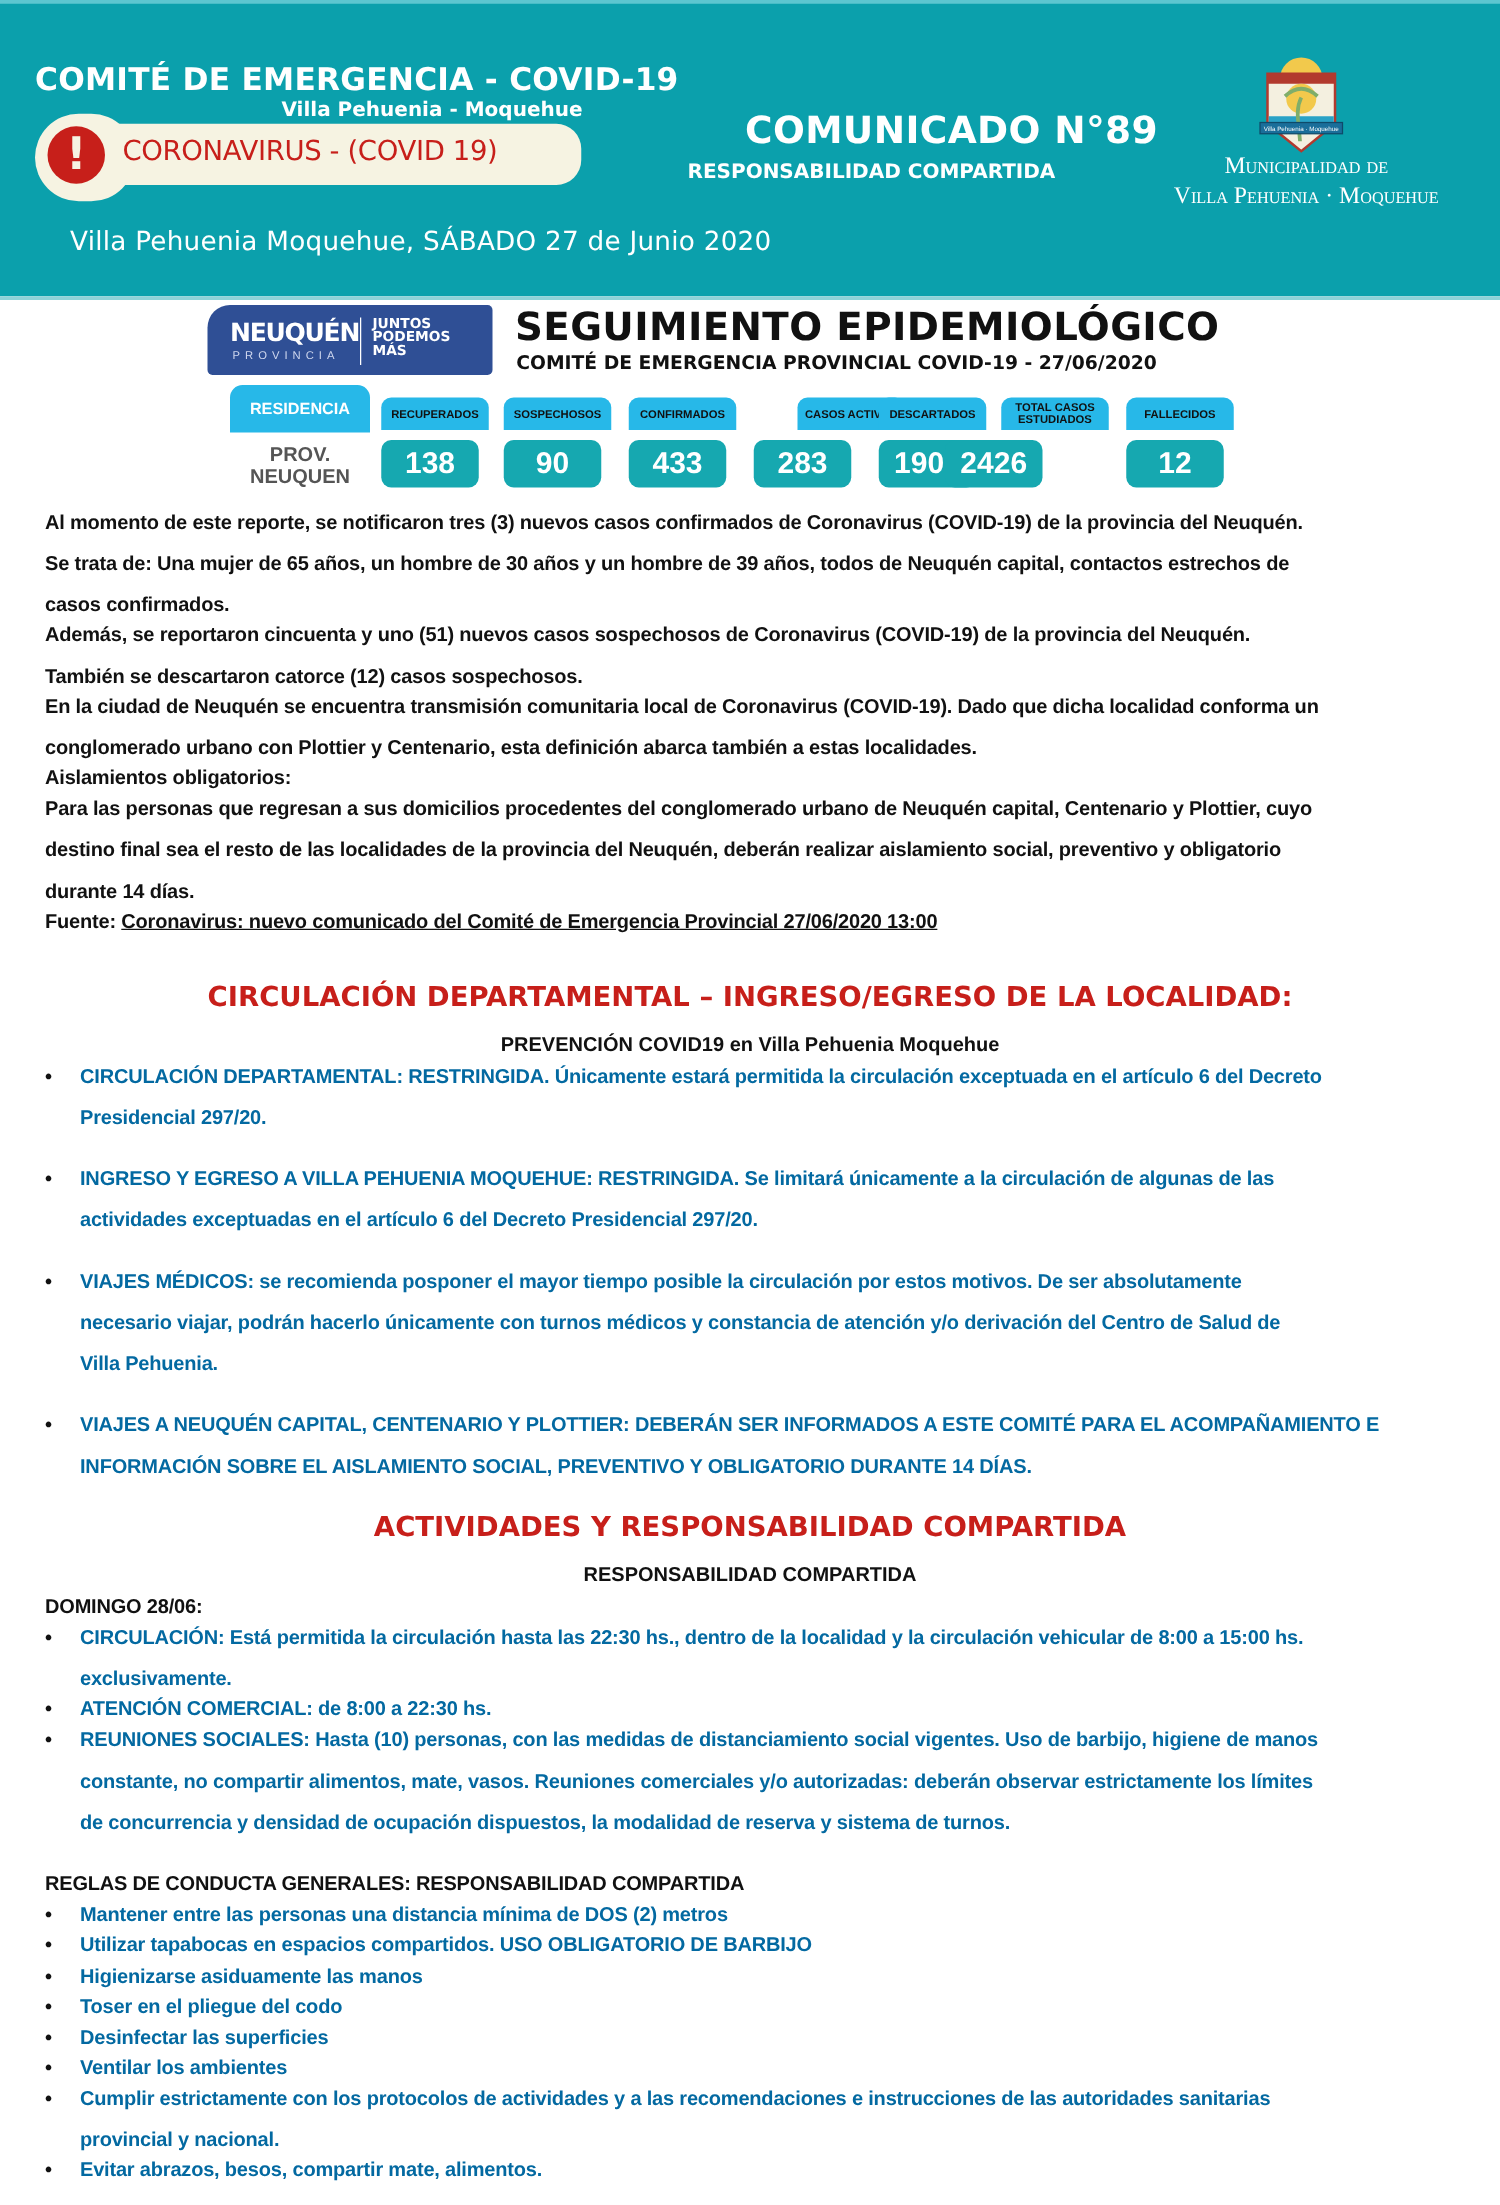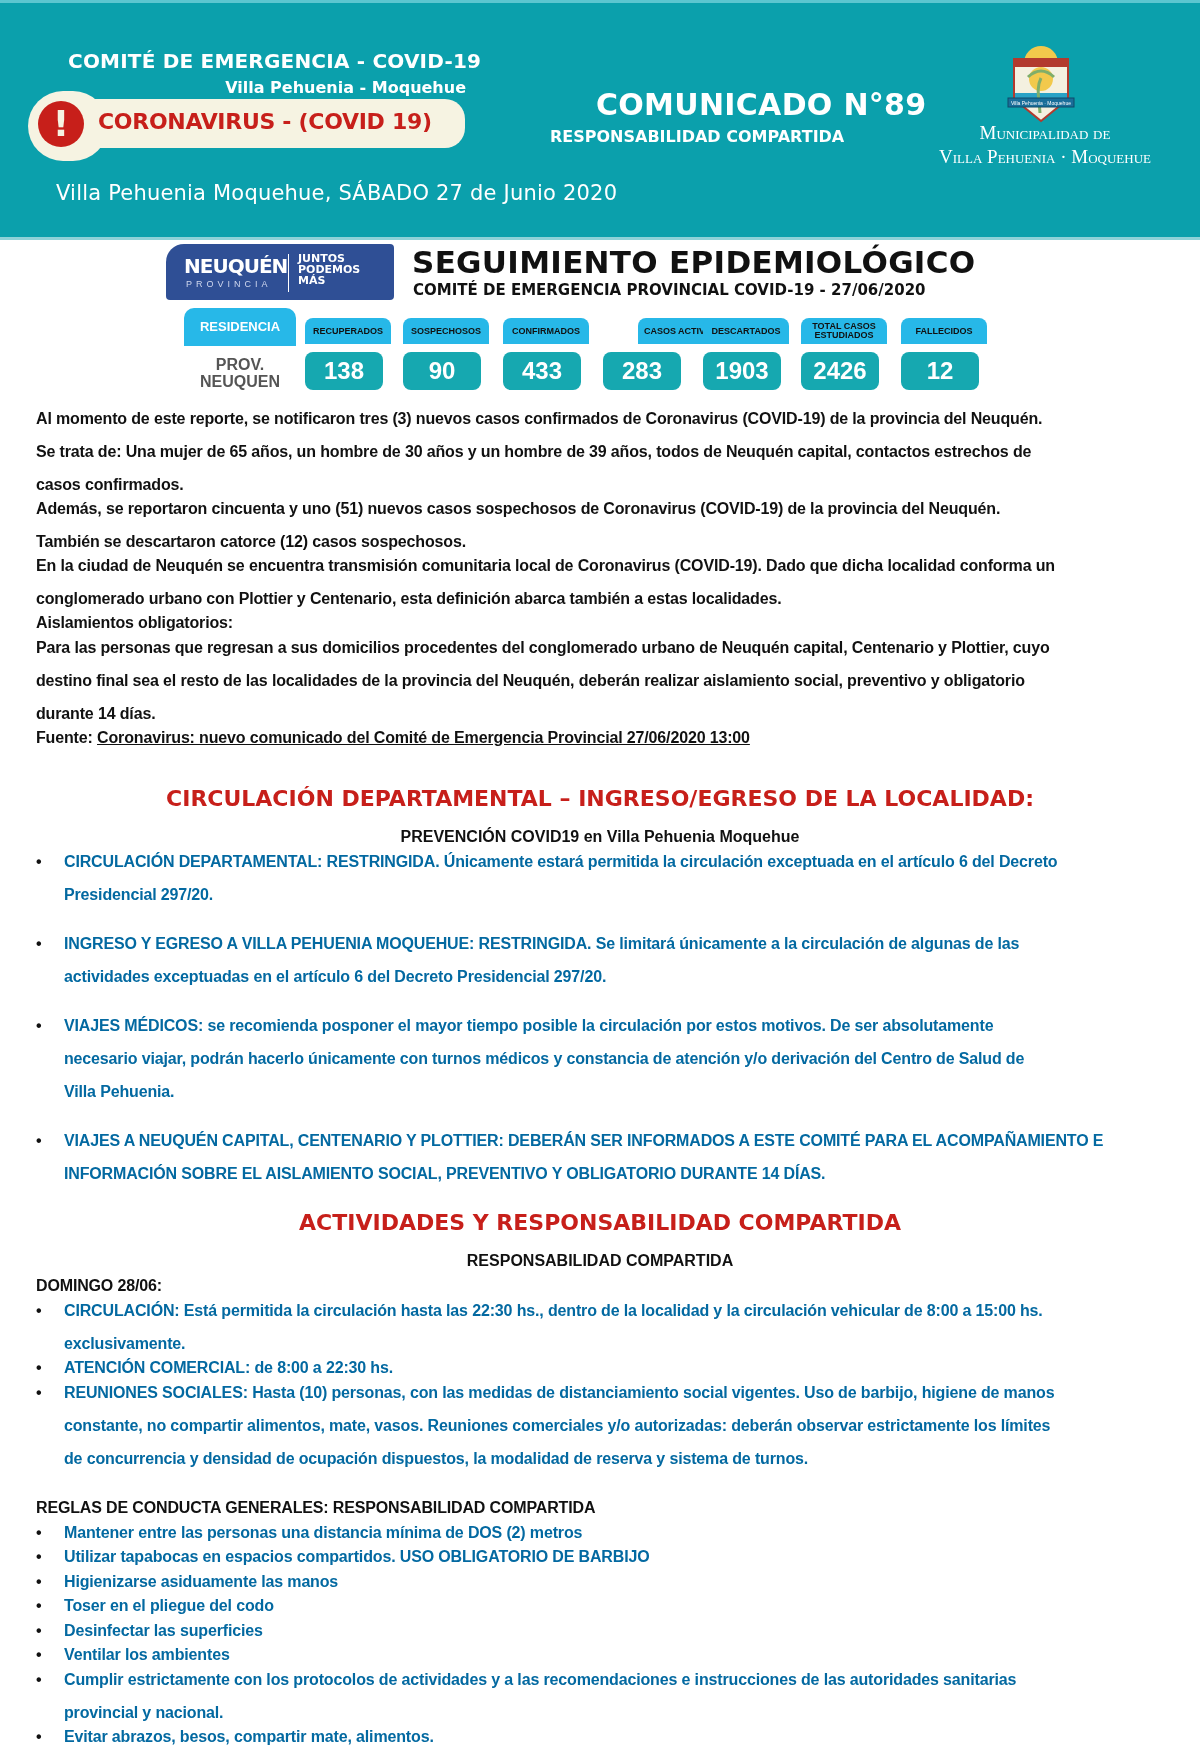--- a/index.html
+++ b/index.html
@@ -1,26 +1,26 @@
 <!DOCTYPE html>
 <html><head>
 <meta charset="utf-8">
 <style>
   * { box-sizing: border-box; margin: 0; padding: 0; }
   html, body { width: 1200px; background: #ffffff; }
   body { font-family: "Liberation Sans", sans-serif; color: #111; position: relative; height: 1764px; overflow: hidden; }
 
   
   .banner { position: absolute; left: 0; top: 0; width: 1200px; height: 237px; background: #0ba0ac; border-top: 3px solid #5cc6d0; }
-  .banner .comite { position: absolute; left: 28px; top: 46px; color: #fff; font-weight: bold; font-size: 20px; letter-spacing: 0.2px; font-family: "DejaVu Sans", sans-serif; margin-left: 40px; }
+  .banner .comite { position: absolute; left: 28px; top: 46px; color: #fff; font-weight: bold; font-size: 25px; letter-spacing: 0.2px; font-family: "DejaVu Sans", sans-serif; }
   .banner .villa-sub { position: absolute; left: 216px; top: 75px; width: 250px; text-align: right; color: #fff; font-weight: bold; font-size: 16px; font-family: "DejaVu Sans", sans-serif; }
   .pill-outer { position: absolute; left: 28px; top: 88px; width: 80px; height: 70px; border-radius: 40px; background: #f6f3e2; }
   .pill { position: absolute; left: 40px; top: 96px; width: 425px; height: 49px; border-radius: 20px; background: #f6f3e2; }
   .alert-circle { position: absolute; left: 38px; top: 98px; width: 46px; height: 46px; border-radius: 50%; background: #c71f1a; color: #f6f3e2; font-weight: bold; font-size: 36px; text-align: center; line-height: 46px; font-family: "DejaVu Sans", sans-serif; }
-  .pill-text { position: absolute; left: 98px; top: 106px; color: #c71f1a; font-weight: bold; font-size: 22px; font-family: "DejaVu Sans", sans-serif; letter-spacing: -0.3px; }
+  .pill-text { position: absolute; left: 98px; top: 106px; color: #c71f1a; font-weight: normal; font-size: 22px; font-family: "DejaVu Sans", sans-serif; letter-spacing: -0.3px; }
   .dateline { position: absolute; left: 56px; top: 178px; color: #fff; font-size: 21px; font-family: "DejaVu Sans", sans-serif; letter-spacing: 0.2px; }
   .phones { position: absolute; left: 0; top: 214px; width: 1200px; text-align: center; color: #fff; font-weight: bold; font-size: 11.5px; font-family: "DejaVu Sans", sans-serif; letter-spacing: -0.1px; }
   .banner-bottom { position: absolute; left: 0; top: 234px; width: 1200px; height: 3px; background: #8ed2d8; }
 
   .comunicado { position: absolute; left: 548px; top: 84px; color: #fff; font-weight: bold; font-size: 30px; font-family: "DejaVu Sans", sans-serif; letter-spacing: 0.3px; margin-left: 48px; }
   .resp { position: absolute; left: 550px; top: 124px; color: #fff; font-weight: bold; font-size: 16px; font-family: "DejaVu Sans", sans-serif; }
 
   .crest { position: absolute; left: 1006px; top: 40px; width: 70px; height: 82px; }
   .muni1 { position: absolute; left: 900px; top: 119px; width: 290px; text-align: center; color: #fff; font-size: 19px; font-family: "Liberation Serif", serif; font-variant: small-caps; }
   .muni2 { position: absolute; left: 900px; top: 143px; width: 290px; text-align: center; color: #fff; font-size: 19px; font-family: "Liberation Serif", serif; font-variant: small-caps; }
@@ -107,21 +107,21 @@
 <div class="stat-hdr" style="left:503px">CONFIRMADOS</div>
 <div class="stat-val" style="left:503px">433</div>
 
 <div class="stat-hdr" style="left:638px">CASOS ACTIVOS</div>
 <div class="stat-val" style="left:603px">283</div>
 
 <div class="stat-hdr" style="left:703px">DESCARTADOS</div>
 <div class="stat-val" style="left:703px">1903</div>
 
 <div class="stat-hdr" style="left:801px">TOTAL CASOS ESTUDIADOS</div>
-<div class="stat-val" style="left:801px">2426</div>
+<div class="stat-val" style="left:756px">2426</div>
 
 <div class="stat-hdr" style="left:901px">FALLECIDOS</div>
 <div class="stat-val" style="left:901px">12</div>
 
 <div class="txt" style="top:410px">Al momento  de  este reporte, se notificaron tres (3) nuevos casos confirmados de Coronavirus (COVID-19) de la provincia del Neuquén.</div>
 <div class="txt" style="top:443px">Se trata de: Una mujer de 65 años, un hombre de 30 años y un hombre de 39 años, todos de Neuquén capital, contactos estrechos de</div>
 <div class="txt" style="top:476px">casos confirmados.</div>
 <div class="txt" style="top:500px">Además, se reportaron cincuenta y uno (51) nuevos casos sospechosos de Coronavirus (COVID-19) de la provincia del Neuquén.</div>
 <div class="txt" style="top:533px">También se descartaron catorce (12) casos sospechosos.</div>
 <div class="txt" style="top:557px">En la ciudad de Neuquén se encuentra transmisión comunitaria local de Coronavirus (COVID-19). Dado que dicha localidad conforma un</div>

